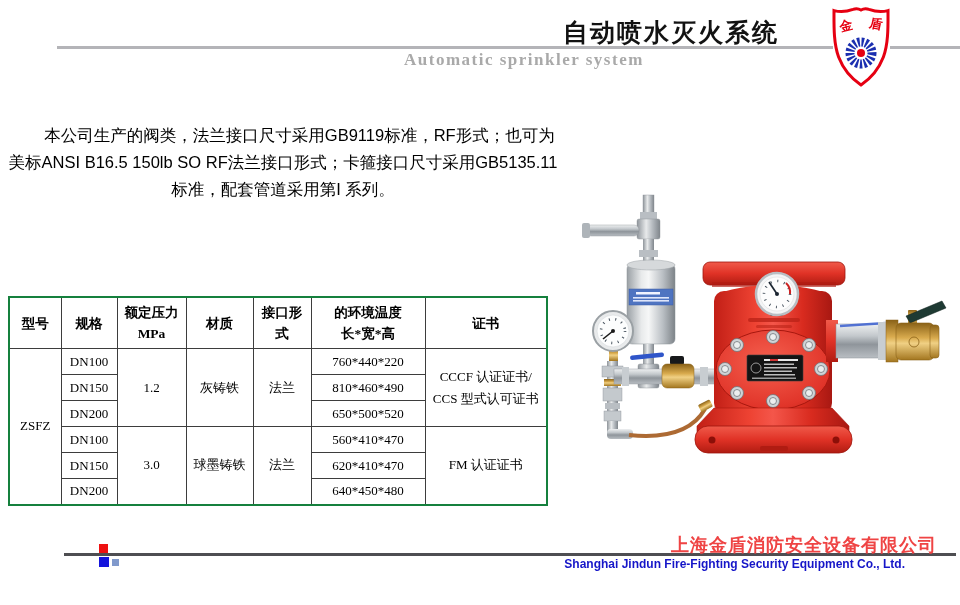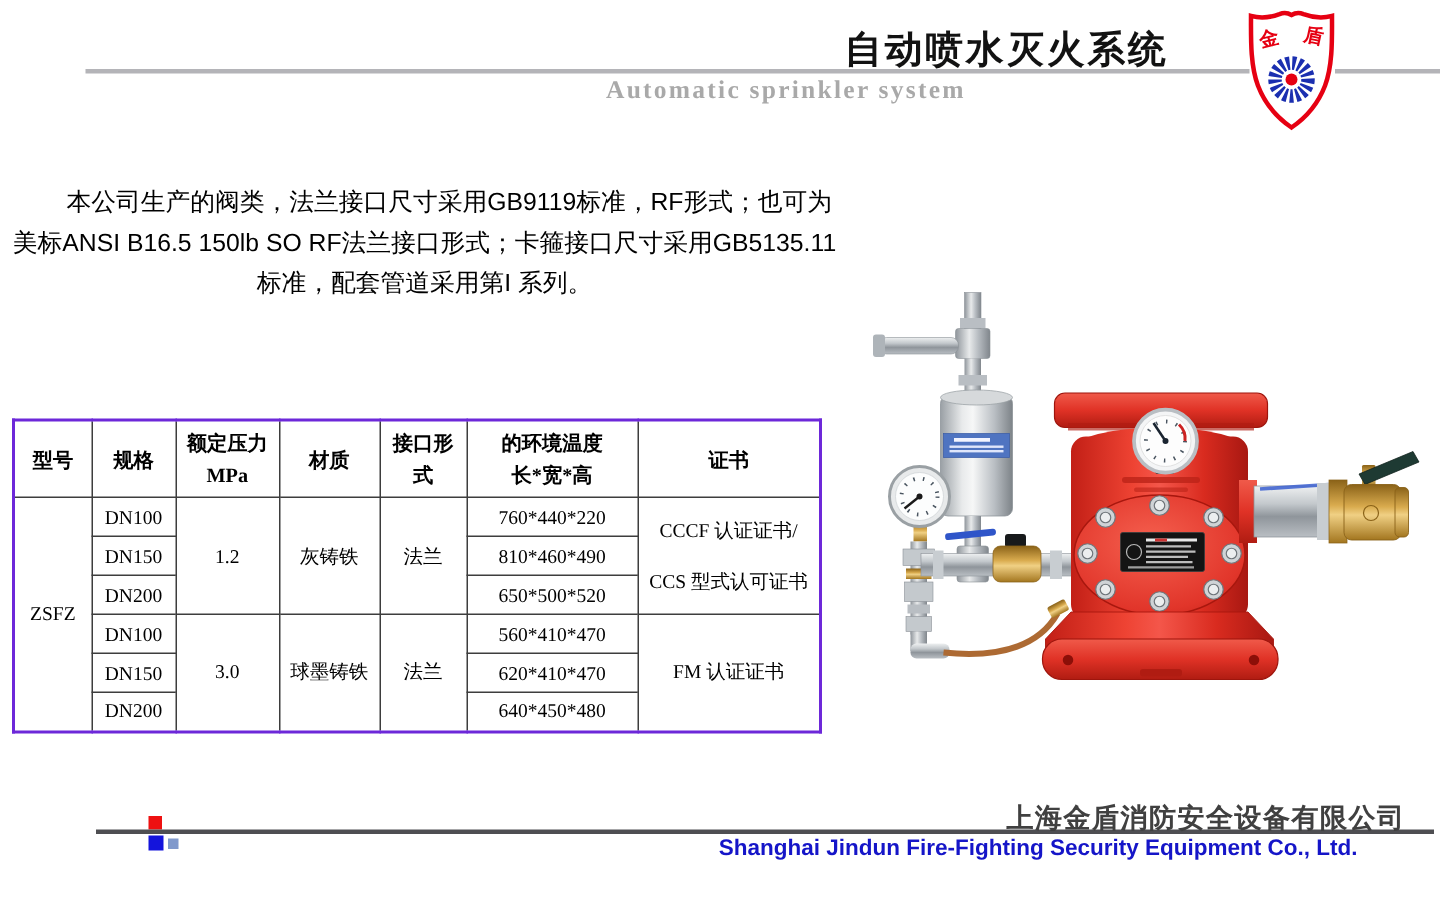--- a/index.html
+++ b/index.html
@@ -14,41 +14,41 @@
   .title-en{position:absolute;left:404px;top:50px;font-family:"Liberation Serif",serif;
             font-size:17px;font-weight:bold;color:#a9a9a9;letter-spacing:1.5px;white-space:nowrap;text-align:center;}
   .logo{position:absolute;left:830px;top:6px;}
 
   
   .body-text{position:absolute;left:8px;top:122px;width:550px;font-size:16.5px;
              line-height:27px;color:#000;}
   .para{white-space:pre-line;text-indent:2em;margin:0;text-align:center;}
 
   
-  .spec-table{position:absolute;left:8px;top:279px;border-collapse:collapse;
+  .spec-table{position:absolute;left:8px;top:296px;border-collapse:collapse;
               table-layout:fixed;font-family:"Liberation Serif",serif;
-              border:2px solid #6d28d9;}
+              border:2px solid #15803d;}
   .spec-table td,.spec-table th{border:1px solid #3d3d3d;text-align:center;
               vertical-align:middle;padding:0 2px;font-size:13px;overflow:hidden;}
   .spec-table th{font-weight:bold;white-space:pre-line;height:50px;font-size:13.5px;line-height:21px;}
   .spec-table tr.data-row{height:26px;}
-  .cert-cell{white-space:pre-line;line-height:34px;font-size:13.5px;}
+  .cert-cell{white-space:pre-line;line-height:22px;font-size:13.5px;}
   .model-cell{font-size:13.5px;}
 
   
   .product{position:absolute;left:575px;top:193px;}
 
   
   .fline{position:absolute;top:553px;left:64px;width:892px;height:3px;background:#4e4e52;}
   .sq-red{position:absolute;left:99px;top:544px;width:9px;height:9px;background:#ee1111;}
   .sq-blue{position:absolute;left:99px;top:557px;width:10px;height:10px;background:#1414dc;}
   .sq-lblue{position:absolute;left:112px;top:559px;width:7px;height:7px;background:#8099cc;}
   .company-cn{position:absolute;right:23px;top:533px;font-size:18px;font-weight:bold;
-              color:#404040;letter-spacing:1px;white-space:nowrap;}
-  .company-en{position:absolute;right:55px;top:557px;font-size:15px;font-weight:bold;
+              color:#ef4444;letter-spacing:1px;white-space:nowrap;}
+  .company-en{position:absolute;right:55px;top:557px;font-size:12px;font-weight:bold;
               color:#1515c8;white-space:nowrap;}
 </style>
 </head>
 <body>
 
 <div class="page">
 
   <div class="hline-left"></div>
   <div class="hline-right"></div>
   <div class="title-cn">自动喷水灭火系统</div>

